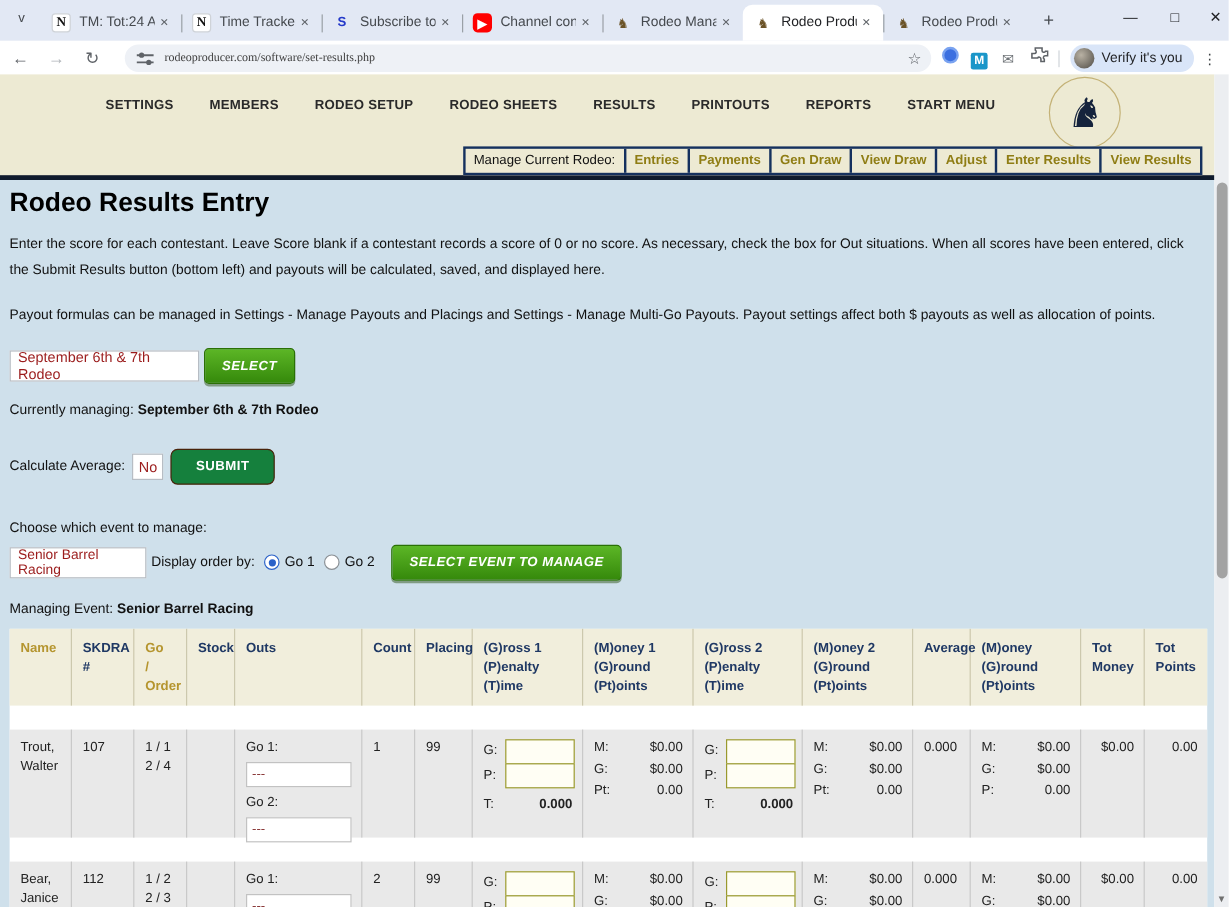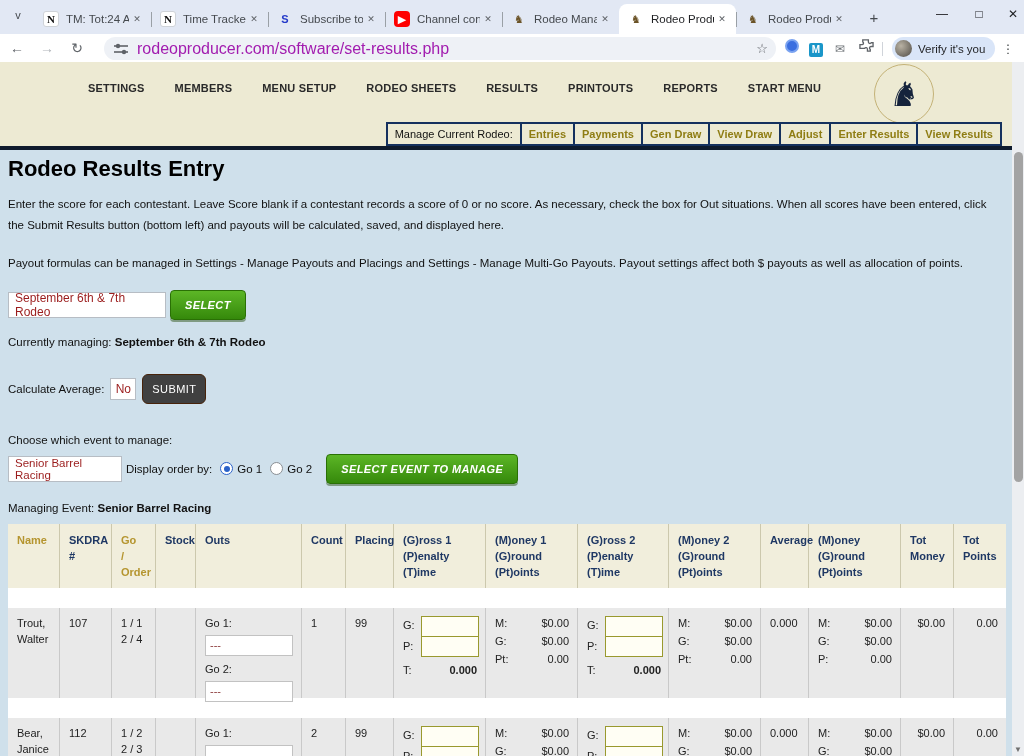--- a/index.html
+++ b/index.html
@@ -20,21 +20,21 @@
   .fav-horse { color:#6b5327; font-size:14px; }
   .tab .lbl { flex:1; overflow:hidden; white-space:nowrap; }
   .tab .x { width:16px; height:16px; border-radius:8px; font-size:9px; color:#5f6368; display:flex; align-items:center; justify-content:center; cursor:pointer; }
   .newtab { position:absolute; left:862px; top:7px; width:24px; height:24px; border-radius:12px; text-align:center; line-height:22px; font-size:15px; color:#45494e; cursor:pointer; }
   .winctl { position:absolute; top:0; height:30px; width:34px; text-align:center; line-height:28px; font-size:12px; color:#202124; cursor:pointer; }
 
   #urlrow { position:absolute; top:34px; left:0; width:1024px; height:28px; background:#fff; display:flex; align-items:center; }
   .navbtn { width:26px; height:24px; text-align:center; line-height:24px; font-size:14px; color:#5f6368; margin-left:4px; cursor:pointer; }
   .omnibox { position:absolute; left:104px; top:3px; width:672px; height:23px; background:#eef1f6; border-radius:12px; display:flex; align-items:center; padding:0 8px; }
   .site-info { width:18px; height:14px; margin-right:7px; cursor:pointer; }
-  .omni-url { font-size:16px; color:#a21caf; flex:1; }
+  .omni-url { font-size:10px; color:#404040; flex:1;font-family:Liberation Serif, serif; }
   .omni-star { font-size:13px; color:#5f6368; cursor:pointer; }
   .extico { position:absolute; top:5px; width:20px; height:20px; text-align:center; line-height:20px; font-size:13px; color:#5f6368; cursor:pointer; }
   .ico-blue-circle { left:782px; } .ico-blue-circle i { display:inline-block; width:14px; height:14px; border-radius:7px; background:#3b6fe0; border:2px solid #7aa3f0; }
   .ico-m { left:806px; } .ico-m i { display:inline-block; width:14px; height:14px; background:#1a96c9; color:#fff; font-style:normal; font-size:10px; font-weight:bold; line-height:14px; border-radius:2px; }
   .ico-mail { left:830px; color:#6f7478; font-size:12px; }
   .ico-puzzle { left:856px; }
   .chromediv { position:absolute; left:882px; top:8px; width:1px; height:14px; background:#d0d4da; }
   .profile-pill { position:absolute; left:892px; top:3px; height:23px; background:#d9e5f8; border-radius:12px; display:flex; align-items:center; padding:0 10px 0 3px; cursor:pointer; }
   .avatar { width:17px; height:17px; border-radius:9px; background:radial-gradient(circle at 35% 35%, #b9b2a4, #4e4a44); margin-right:6px; }
   .profile-pill span { font-size:11.5px; color:#1f2023; }
@@ -54,21 +54,21 @@
 
   
   #content { position:absolute; top:150px; left:0; width:1012px; height:606px; background:#cfe0eb; overflow:hidden; padding:4px 8px 0 8px; }
   h1 { font-size:22px; font-weight:bold; color:#000; margin:2px 0 12px 0; }
   .intro { font-size:11.5px; color:#111; line-height:1.85; margin-bottom:16px; max-width:1000px; }
 
   .row-line { display:flex; align-items:center; }
   .sel-box { background:#fff; border:1px solid #b7bdc4; height:26px; display:flex; align-items:center; padding:0 6px; font-size:12px; color:#9b1c1c; }
   #rodeo-select { width:158px; margin-right:4px; }
   .btn-green { background:linear-gradient(#5cb626,#35890b); border:1px solid #2a7005; border-radius:4px; color:#fff; font-weight:bold; font-size:11px; letter-spacing:0.4px; padding:8px 14px; cursor:pointer; box-shadow:0 2px 0 rgba(30,70,5,.45);font-style:italic; }
-  .btn-brown { background:#404040; border:1px solid #47230a; border-radius:6px; color:#fff; font-weight:normal; font-size:11px; letter-spacing:0.4px; padding:8px 9px; cursor:pointer; }
+  .btn-brown { background:#15803d; border:1px solid #47230a; border-radius:6px; color:#fff; font-weight:bold; font-size:11px; letter-spacing:0.4px; padding:8px 20px; cursor:pointer; }
   .plain { font-size:11.5px; color:#111; }
   .boldv { font-weight:bold; }
   #calc-row { margin-top:26px; }
   #calc-no { width:26px; height:22px; margin:0 6px; justify-content:center; }
   #choose-label { margin-top:30px; }
   #event-row { margin-top:8px; }
   #event-select { width:114px; font-size:11.5px; margin-right:4px; }
   .radio { width:13px; height:13px; border:1px solid #8a8f94; border-radius:50%; background:#fff; display:inline-block; margin:0 4px 0 8px; position:relative; vertical-align:-2px; cursor:pointer; }
   .radio.checked { border-color:#2b62c9; }
   .radio.checked::after { content:""; position:absolute; left:2.5px; top:2.5px; width:6px; height:6px; border-radius:50%; background:#2b62c9; }
@@ -181,21 +181,21 @@
       <span class="avatar"></span>
       <span>Verify it's you</span>
     </div>
     <div class="dots3">⋮</div>
   </div>
 
   <div id="siteheader">
     <div id="mainnav">
       <span>SETTINGS</span>
       <span>MEMBERS</span>
-      <span>MENU SETUP</span>
+      <span>RODEO SETUP</span>
       <span>RODEO SHEETS</span>
       <span>RESULTS</span>
       <span>PRINTOUTS</span>
       <span>REPORTS</span>
       <span>START MENU</span>
     </div>
     <div id="logo">
       <span class="horse">♞</span>
     </div>
     <div id="producer-text">— PRODUCER —</div>

